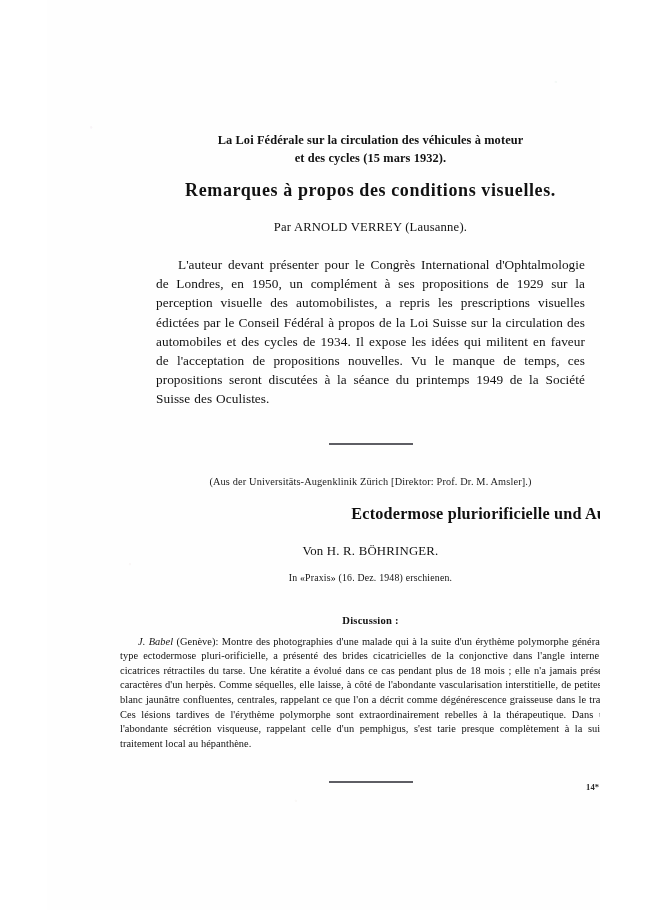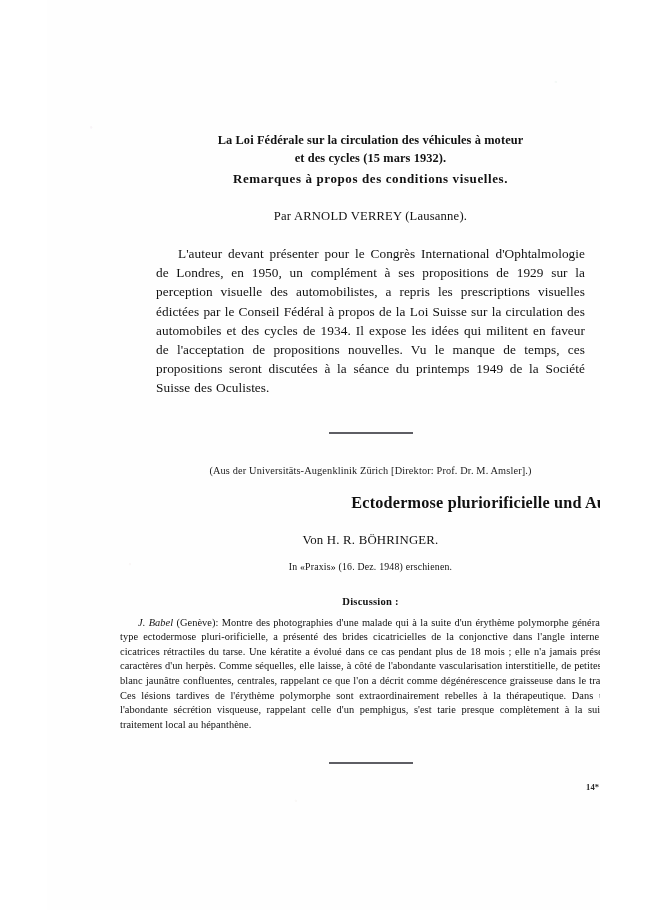--- a/index.html
+++ b/index.html
@@ -49,23 +49,23 @@
     text-align: center;
   }
   .title-line {
     font-weight: bold;
     font-size: 12.4px;
     line-height: 18px;
     letter-spacing: 0.1px;
   }
   .main-title {
     font-weight: bold;
-    font-size: 13px;
+    font-size: 18px;
     line-height: 24px;
-    margin-top: 0;
+    margin-top: 11px;
     letter-spacing: 0.6px;
   }
   .byline {
     text-align: center;
     font-size: 12.6px;
     margin-top: 18px;
     letter-spacing: 0.2px;
   }
   .abstract {
     margin-top: 20px;
@@ -116,21 +116,21 @@
     font-size: 12.8px;
     letter-spacing: 0.2px;
   }
   .pub-note {
     margin-top: 13px;
     text-align: center;
     font-size: 9.8px;
     letter-spacing: 0.2px;
   }
   .discussion-heading {
-    margin-top: 24px;
+    margin-top: 32px;
     text-align: center;
     font-weight: bold;
     font-size: 10.6px;
     letter-spacing: 0.2px;
   }
   .discussion-body {
     margin: 9px -5px 0 5px;
     font-size: 10.4px;
     line-height: 14.6px;
     text-align: justify;

